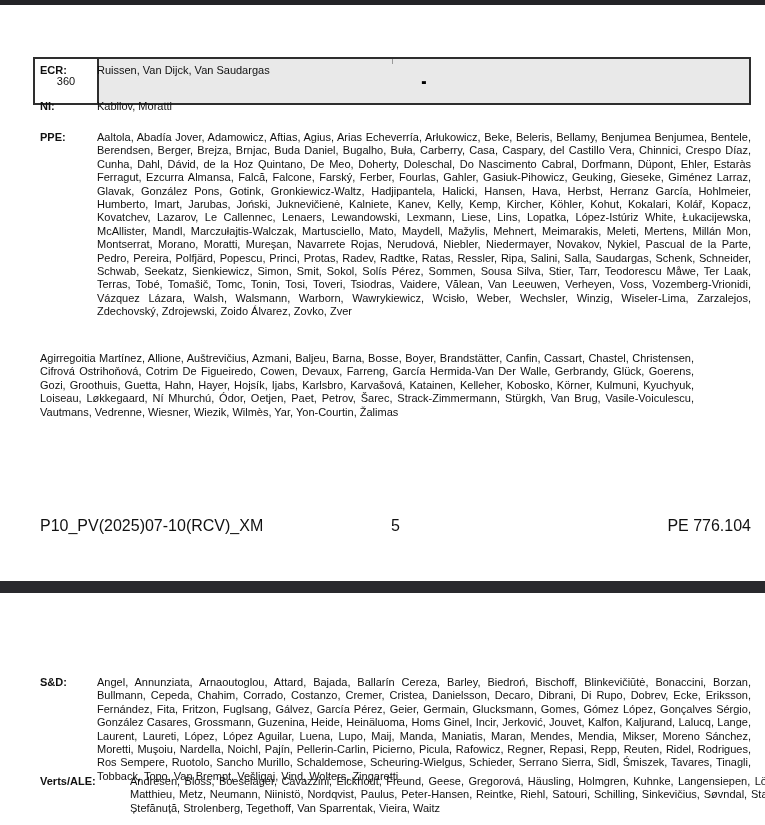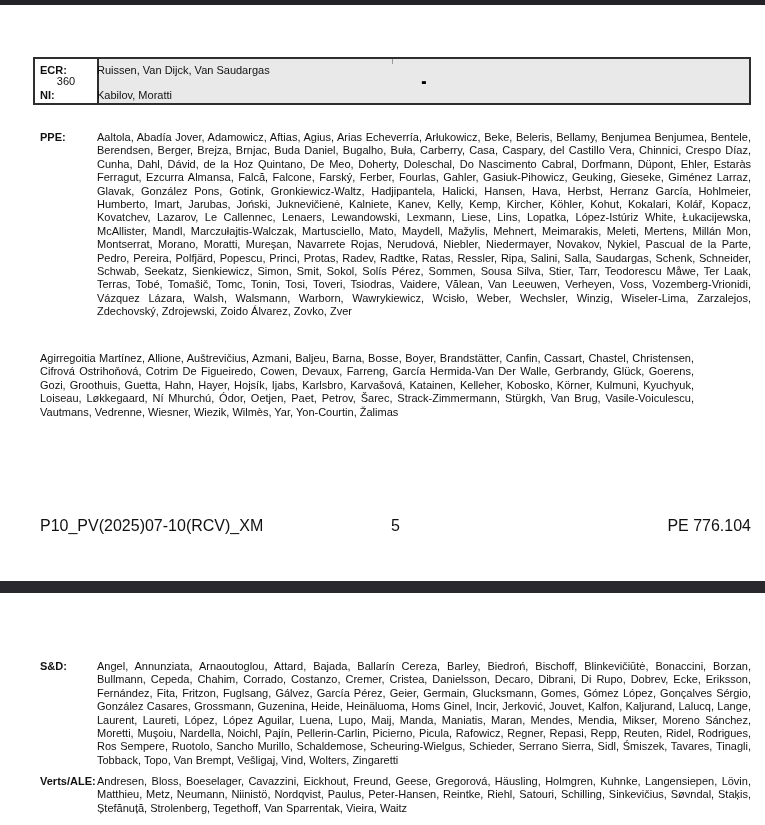--- a/index.html
+++ b/index.html
@@ -41,25 +41,25 @@
     position:absolute; left:40px; width:711px; display:flex;
   }
   .glabel {
     flex:0 0 57px; font-weight:bold; font-size:11px; line-height:13.4px; color:#111;
   }
   .gnames {
     flex:0 0 654px; font-size:11px; line-height:13.4px;
     text-align:justify; color:#111;
   }
   .g-ecr   { top:64px; }
-  .g-ni    { top:89px; }
+  .g-ni    { top:100px; }
   .g-ppe   { top:131px;justify-content:flex-end; }
   .g-renew { top:352px; }
-  .g-sd    { top:660px;justify-content:space-between; }
-  .g-verts { top:775px; }
+  .g-sd    { top:676px;justify-content:space-between; }
+  .g-verts { top:775px;gap:33px; }
 
   .footer {
     position:absolute; left:40px; top:517px; width:711px; height:14px;
     font-size:16px; color:#111;
   }
   .footer .f-left   { position:absolute; left:0; top:0; }
   .footer .f-center { position:absolute; left:0; width:711px; text-align:center; top:0; }
   .footer .f-right  { position:absolute; right:0; top:0; }
 </style>
 </head>

